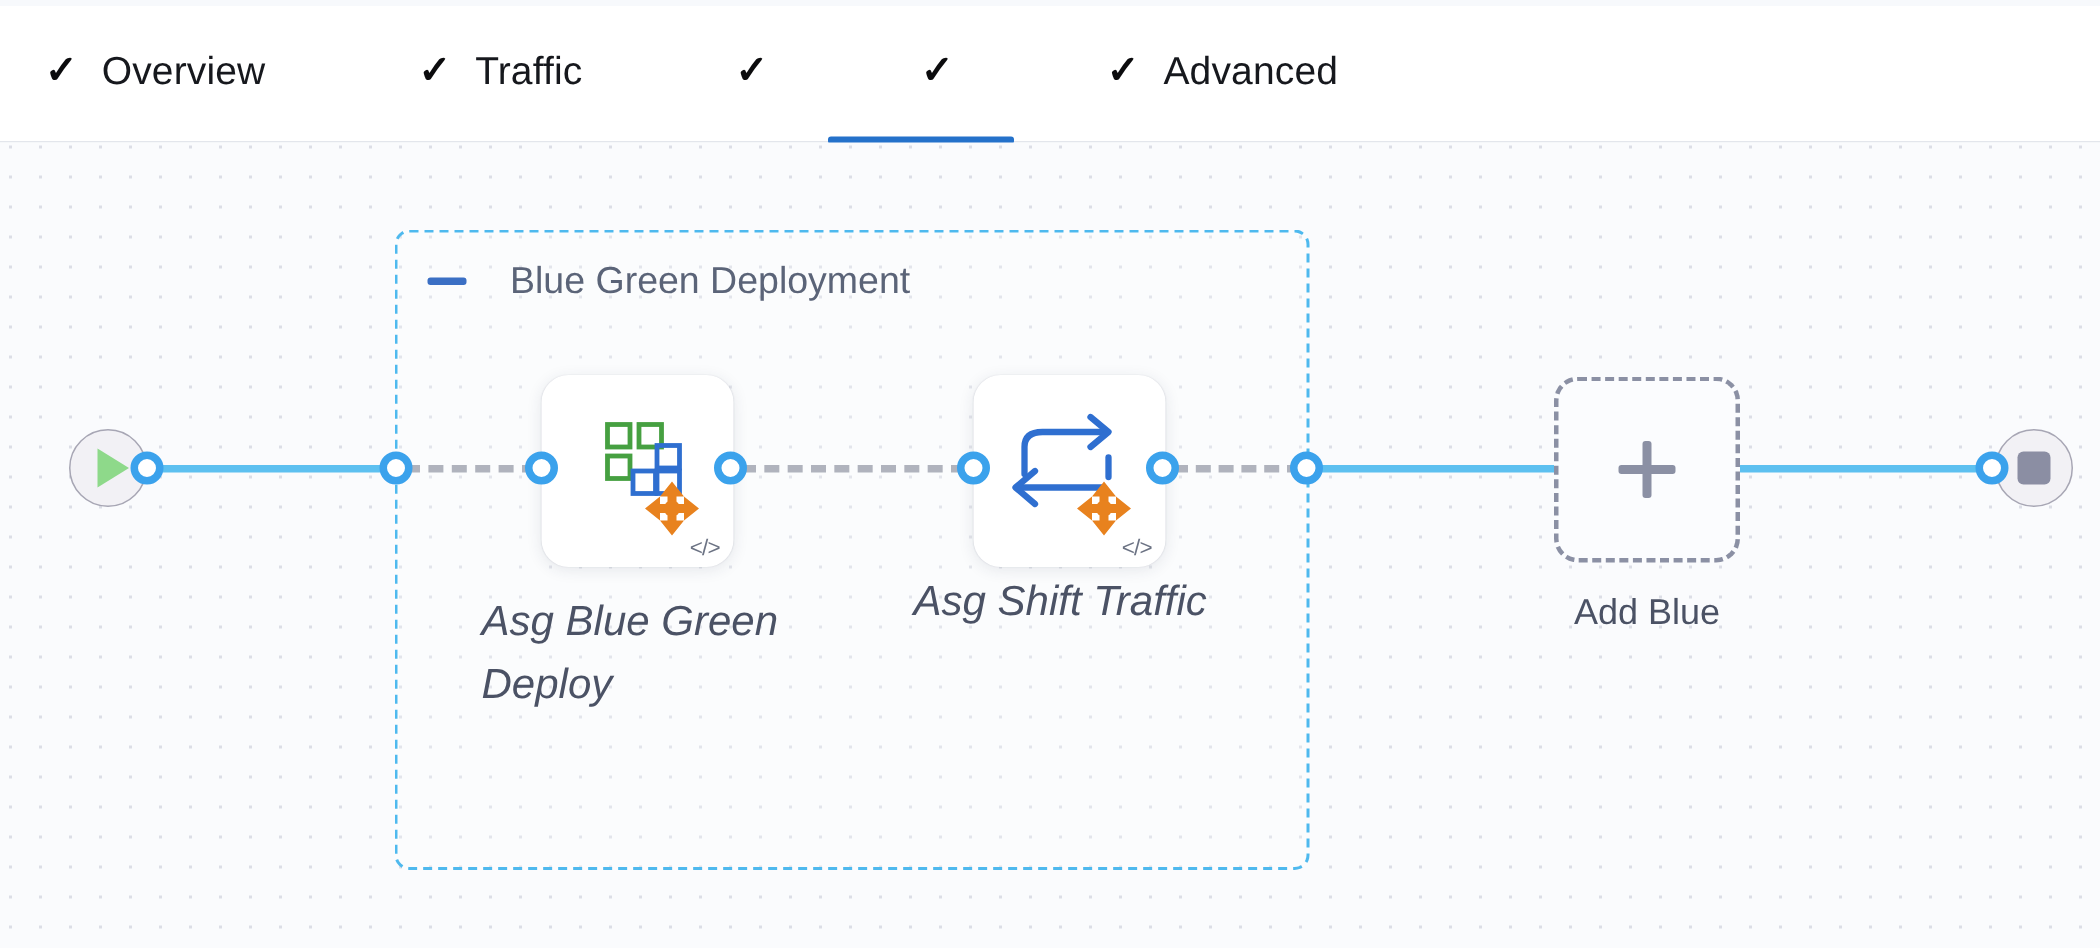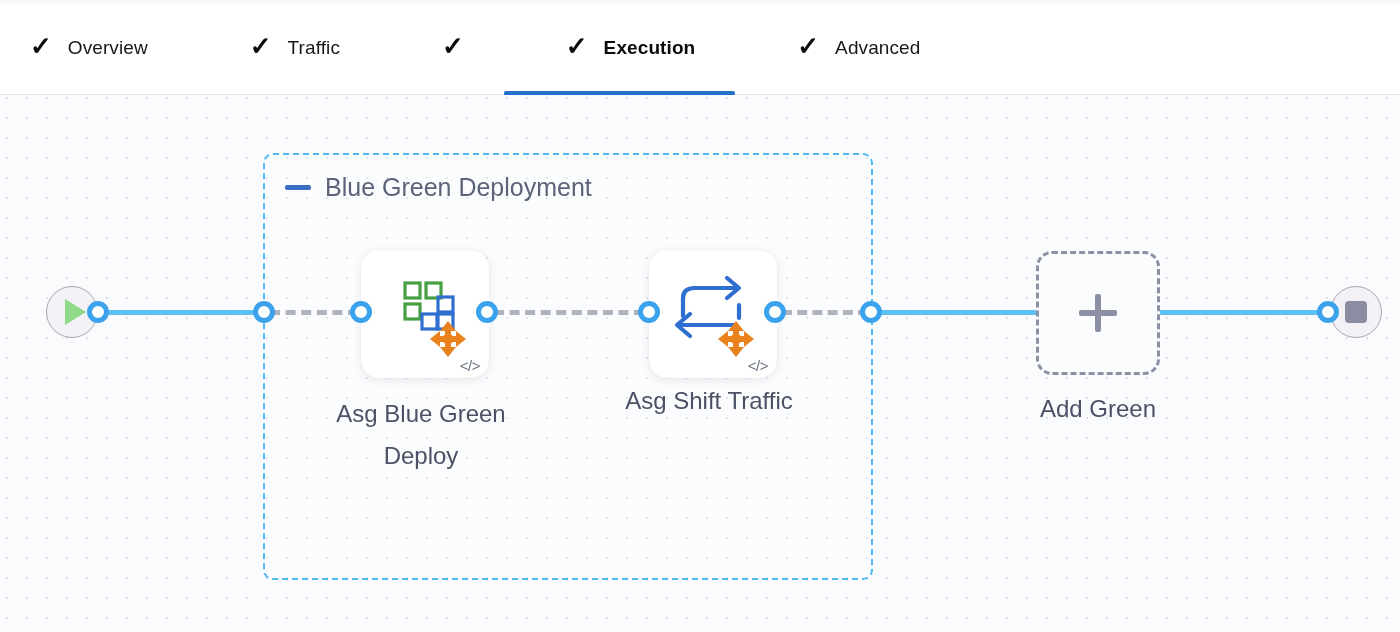--- a/index.html
+++ b/index.html
@@ -42,21 +42,21 @@
   }
   .tab .chk {
     font-size: 26px;
     line-height: 1;
     color: #0b0b0d;
     font-weight: 700;
     display: block;
     margin-top: -3px;
   }
   .tab .tlabel {
-    font-size: 19px;
+    font-size: 26px;
     color: #16181d;
     letter-spacing: 0.1px;
     white-space: nowrap;
   }
   .tab.active .tlabel { font-weight: 700; color: #0b0b0d; }
   .tab.active .chk { font-weight: 700; }
   .tab .underline {
     position: absolute;
     left: 0; right: 0; bottom: -5px;
     height: 5px;
@@ -82,21 +82,21 @@
     position: absolute;
     left: 263px; top: 58px;
     width: 610px; height: 427px;
     border: 2px dashed #4eb9ee;
     border-radius: 10px;
     background: rgba(255,255,255,0.22);
   }
   .group-header {
     position: absolute;
     left: 285px; top: 78px;
-    display: flex; align-items: center; gap: 14px;
+    display: flex; align-items: center; gap: 29px;
     cursor: pointer;
   }
   .collapse-icon {
     width: 26px; height: 5px;
     background: #3b6fc4;
     border-radius: 2px;
     display: block;
   }
   .group-title {
     font-size: 25px;
@@ -158,25 +158,25 @@
     position: absolute;
     right: 9px; bottom: 4px;
     font-size: 15px;
     color: #6c7384;
     font-family: "Liberation Sans", sans-serif;
     letter-spacing: -0.5px;
   }
   .step-icon { position: absolute; left: 0; top: 0; width: 128px; height: 128px; }
   .step-label {
     position: absolute;
-    font-size: 24px;
+    font-size: 28px;
     color: #4b5265;
-    text-align: center;
     line-height: 42px;
     white-space: pre-line;
+    font-style: italic;
   }
 
   
   .add-step {
     position: absolute;
     width: 124px; height: 124px;
     border: 3px dashed #8b90a4;
     border-radius: 16px;
     background: #fbfcfe;
     display: flex; align-items: center; justify-content: center;
@@ -215,21 +215,20 @@
 
       </div>
 
       <div class="tab" style="padding-left:62px;">
         <span class="chk">✓</span>
 
       </div>
 
       <div class="tab active" style="padding-left:62px;">
         <span class="chk">✓</span>
-        <span class="tlabel">Execution</span>
         <span class="underline"></span>
       </div>
 
       <div class="tab" style="padding-left:62px;">
         <span class="chk">✓</span>
         <span class="tlabel">Advanced</span>
 
       </div>
 
     </div>
@@ -305,16 +304,16 @@
       <span class="code-glyph">&lt;/&gt;</span>
     </div>
     <div class="port" style="left:638px; top:206px;"></div>
     <div class="port" style="left:764px; top:206px;"></div>
     <div class="step-label" style="left:609px; top:285px; width:200px;">Asg Shift Traffic</div>
 
     <div class="add-step" style="left:1036px; top:156px;">
       <span class="plus-h"></span>
       <span class="plus-v"></span>
     </div>
-    <div class="add-step-label" style="left:998px; top:300px; width:200px;">Add Green</div>
+    <div class="add-step-label" style="left:998px; top:300px; width:200px;">Add Blue</div>
 
   </div>
 </div>
 
 </body></html>

